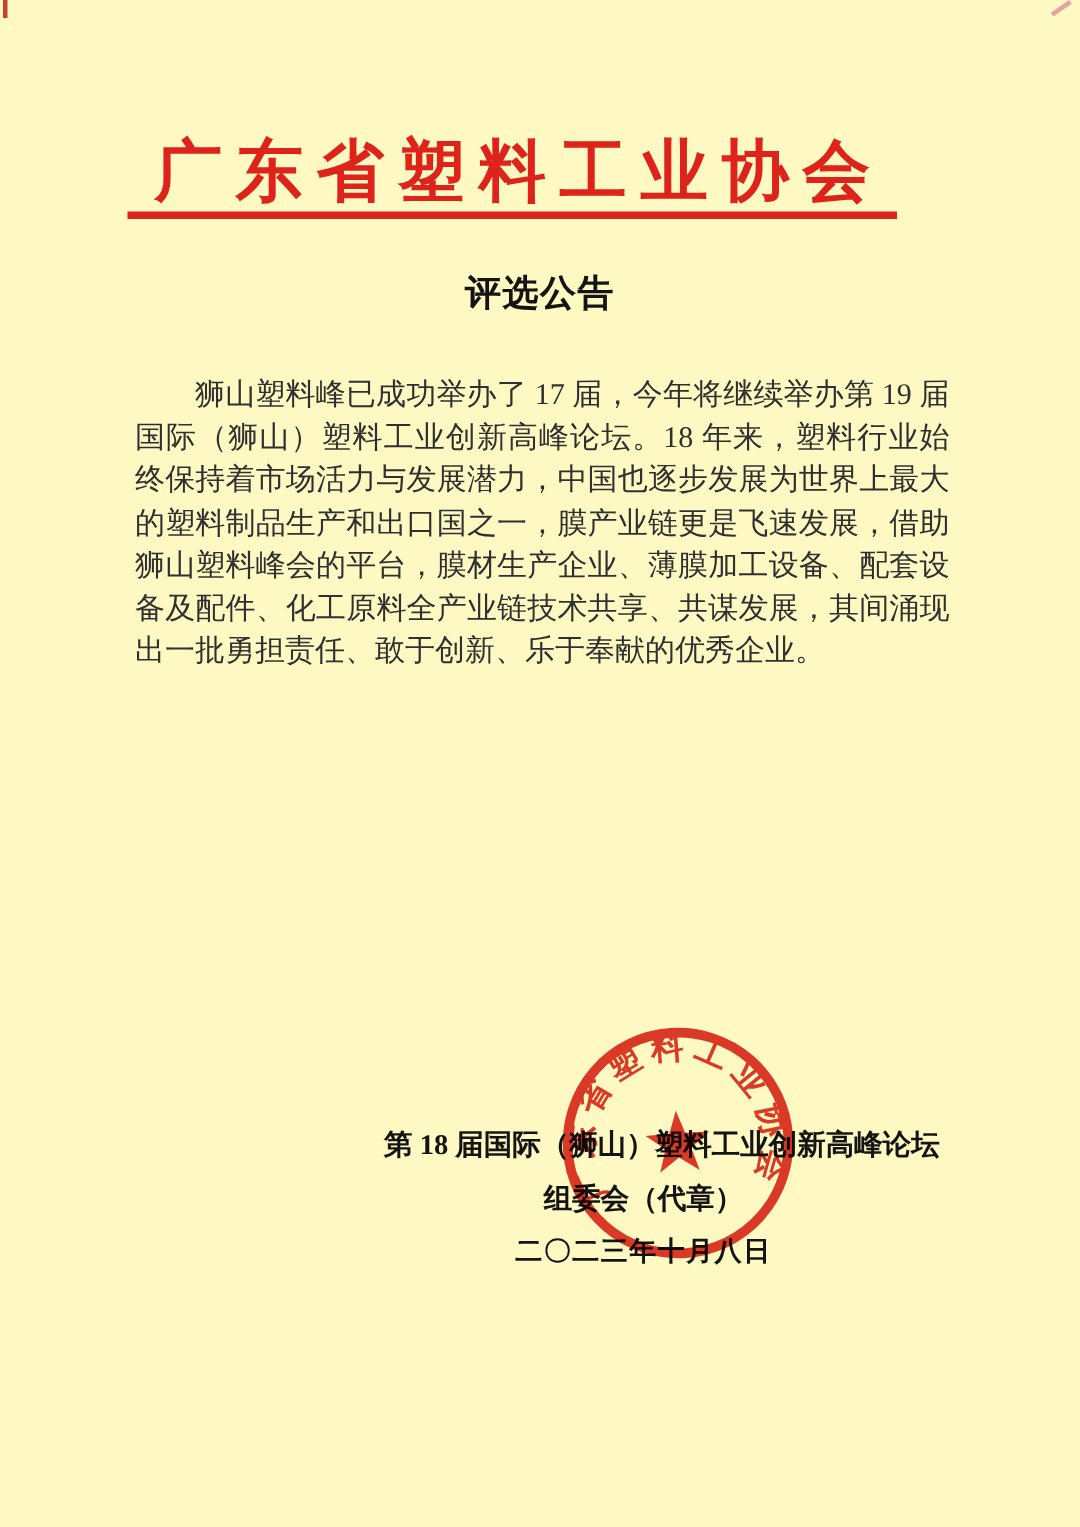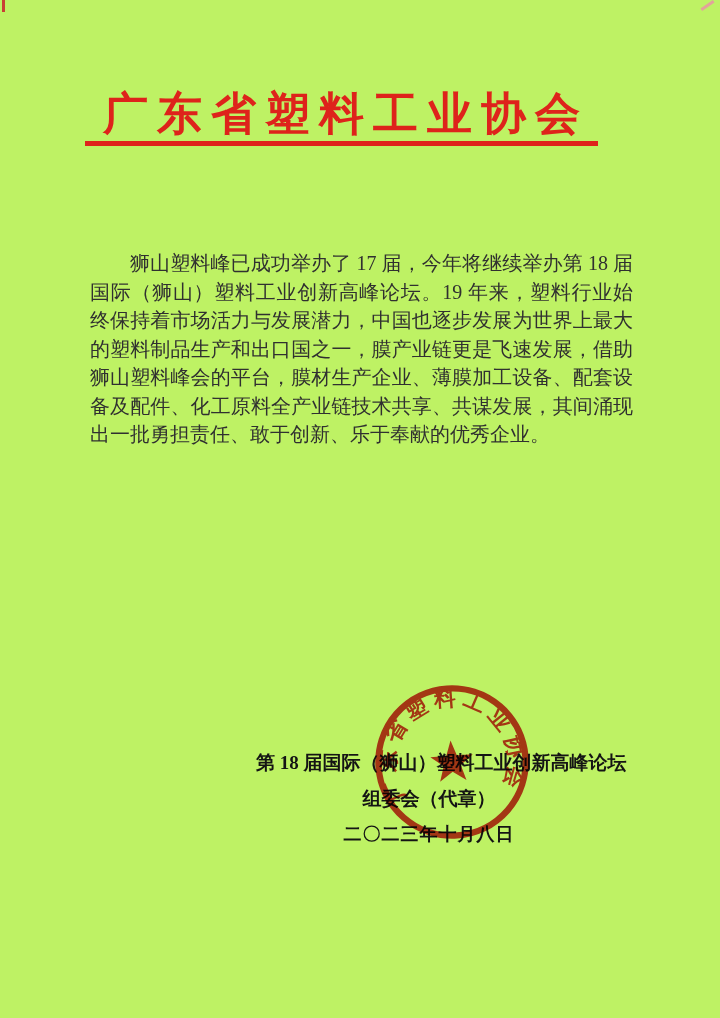--- a/index.html
+++ b/index.html
@@ -1,19 +1,19 @@
 <!DOCTYPE html>
 <html><head>
 <meta charset="utf-8">
 <style>
   html,body { margin:0; padding:0; background:#ffffff; }
   .page {
     position:relative;
     width:720px; height:1018px;
-    background:#bef264;
+    background:#fef9c3;
     overflow:hidden;
     font-family:"Liberation Serif","DejaVu Serif",serif;
   }
 
   
   .mark-left  { position:absolute; left:2px;  top:0;   width:3px;  height:12px; background:#c94034; }
   .mark-right { position:absolute; right:5px; top:4px; width:15px; height:3px;  background:#e2a39b; transform:rotate(-35deg); }
 
   
   .letterhead {
@@ -67,23 +67,24 @@
 <body>
 
 <div class="page">
 
   <div class="mark-left"></div>
   <div class="mark-right"></div>
 
   <div class="letterhead">广东省塑料工业协会</div>
   <div class="letterhead-rule"></div>
 
+  <h1 class="doc-title">评选公告</h1>
 
   <div class="body-text">
-    <p>狮山塑料峰已成功举办了 17 届，今年将继续举办第 18 届国际（狮山）塑料工业创新高峰论坛。19 年来，塑料行业始终保持着市场活力与发展潜力，中国也逐步发展为世界上最大的塑料制品生产和出口国之一，膜产业链更是飞速发展，借助狮山塑料峰会的平台，膜材生产企业、薄膜加工设备、配套设备及配件、化工原料全产业链技术共享、共谋发展，其间涌现出一批勇担责任、敢于创新、乐于奉献的优秀企业。</p>
+    <p>狮山塑料峰已成功举办了 17 届，今年将继续举办第 19 届国际（狮山）塑料工业创新高峰论坛。18 年来，塑料行业始终保持着市场活力与发展潜力，中国也逐步发展为世界上最大的塑料制品生产和出口国之一，膜产业链更是飞速发展，借助狮山塑料峰会的平台，膜材生产企业、薄膜加工设备、配套设备及配件、化工原料全产业链技术共享、共谋发展，其间涌现出一批勇担责任、敢于创新、乐于奉献的优秀企业。</p>
   </div>
 
   <div class="signature">
     <div class="sig-line1">第 18 届国际（狮山）塑料工业创新高峰论坛</div>
     <div class="sig-line2">组委会（代章）</div>
     <div class="sig-line3">二〇二三年十月八日</div>
   </div>
 
   <div class="seal">
     <svg viewBox="0 0 200 200" width="160" height="160" xmlns="http://www.w3.org/2000/svg">

